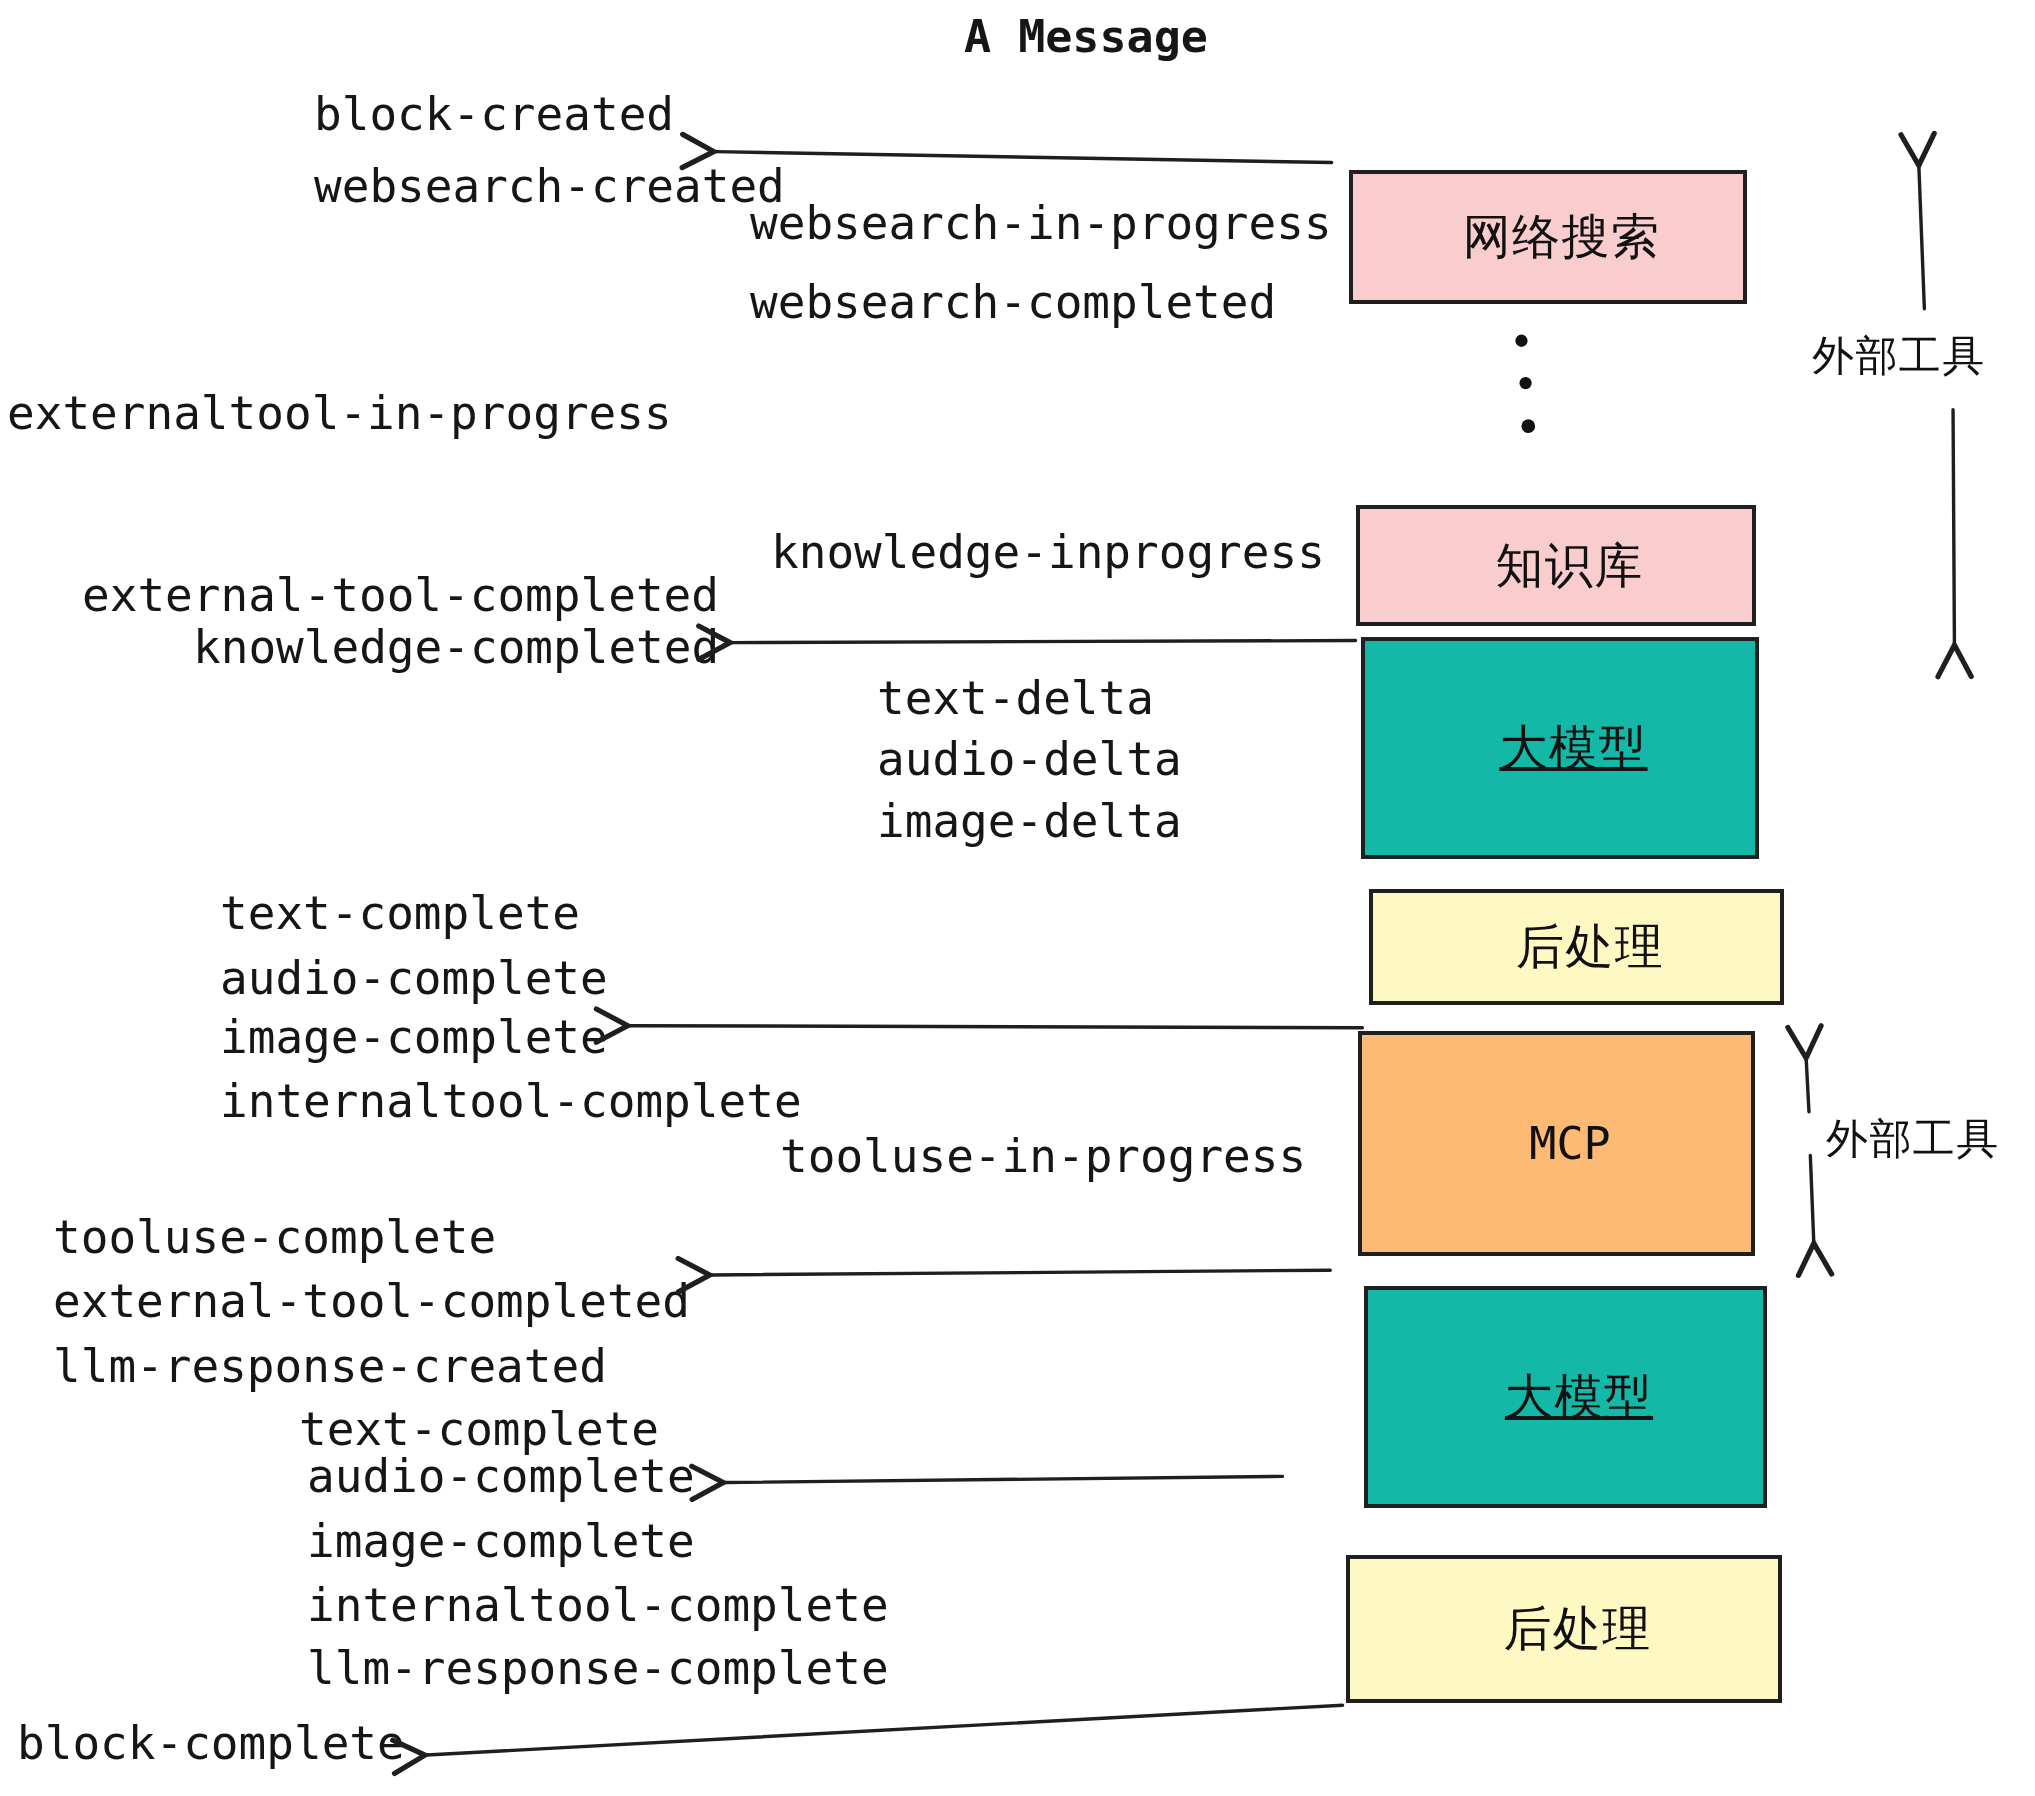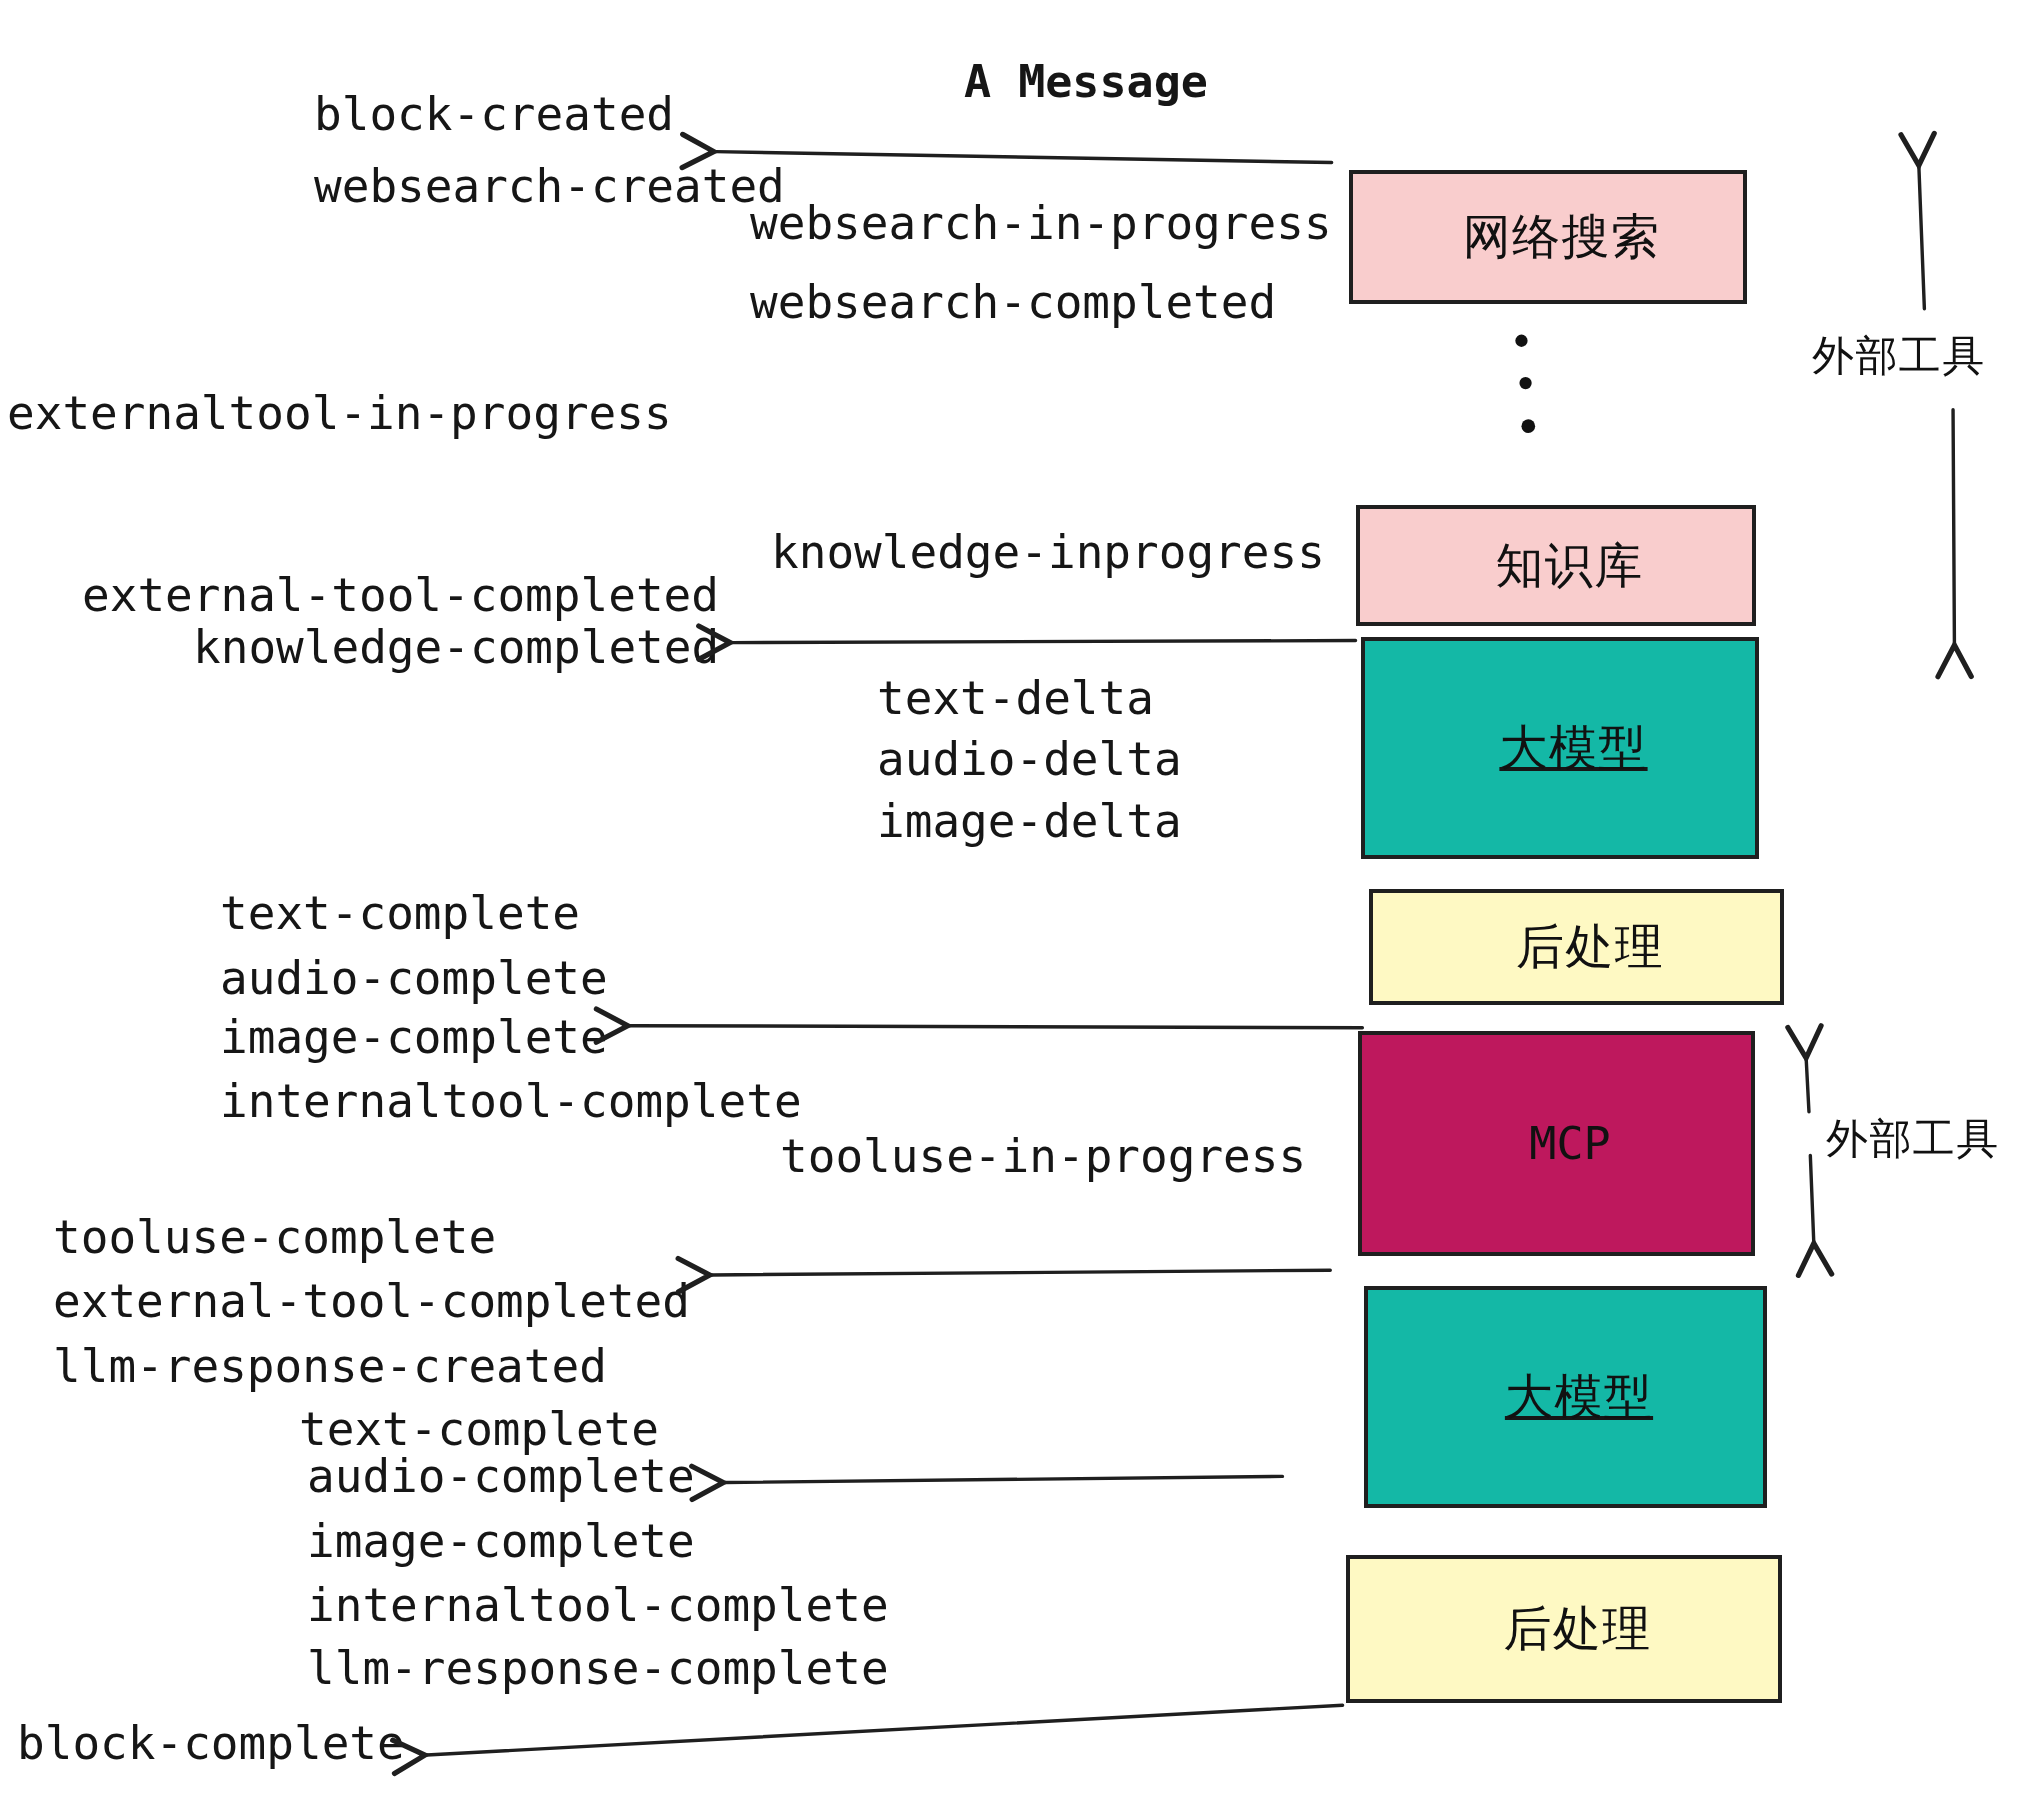--- a/index.html
+++ b/index.html
@@ -6,36 +6,36 @@
   #canvas{
     position:relative;width:2035px;height:1796px;background:#ffffff;overflow:hidden;
     font-family:"DejaVu Sans Mono",monospace;color:#161616;
   }
   .ev{
     position:absolute;font-family:"DejaVu Sans Mono",monospace;
     font-size:46px;line-height:1;white-space:nowrap;color:#161616;text-align:center;
   }
   .title{
     position:absolute;left:964px;top:9.6px;font-size:45px;font-weight:bold;
-    font-family:"DejaVu Sans Mono",monospace;white-space:nowrap;color:#161616;margin-top:45px;
+    font-family:"DejaVu Sans Mono",monospace;white-space:nowrap;color:#161616;
   }
   .box{
     position:absolute;border:4.1px solid #1f1f1f;box-sizing:border-box;
     display:flex;align-items:center;justify-content:center;padding-left:27px;
   }
   .box .cn{
     font-family:"Liberation Sans",sans-serif;font-size:48px;color:#111;
     white-space:nowrap;letter-spacing:1.4px;
   }
   .box .mono{
     font-family:"DejaVu Sans Mono",monospace;font-size:45px;color:#111;white-space:nowrap;
   }
   .pink{background:#f9cdcd;}
   .green{background:#14b8a6;text-decoration:underline;}
-  .yellow{background:#be185d;}
+  .yellow{background:#fdba74;}
   .white{background:#fef9c3;}
   .side{
     position:absolute;font-family:"Liberation Sans",sans-serif;font-size:42px;
     color:#111;white-space:nowrap;letter-spacing:1.4px;
   }
   svg.overlay{position:absolute;left:0;top:0;pointer-events:none;}
 </style>
 </head>
 <body>
 

